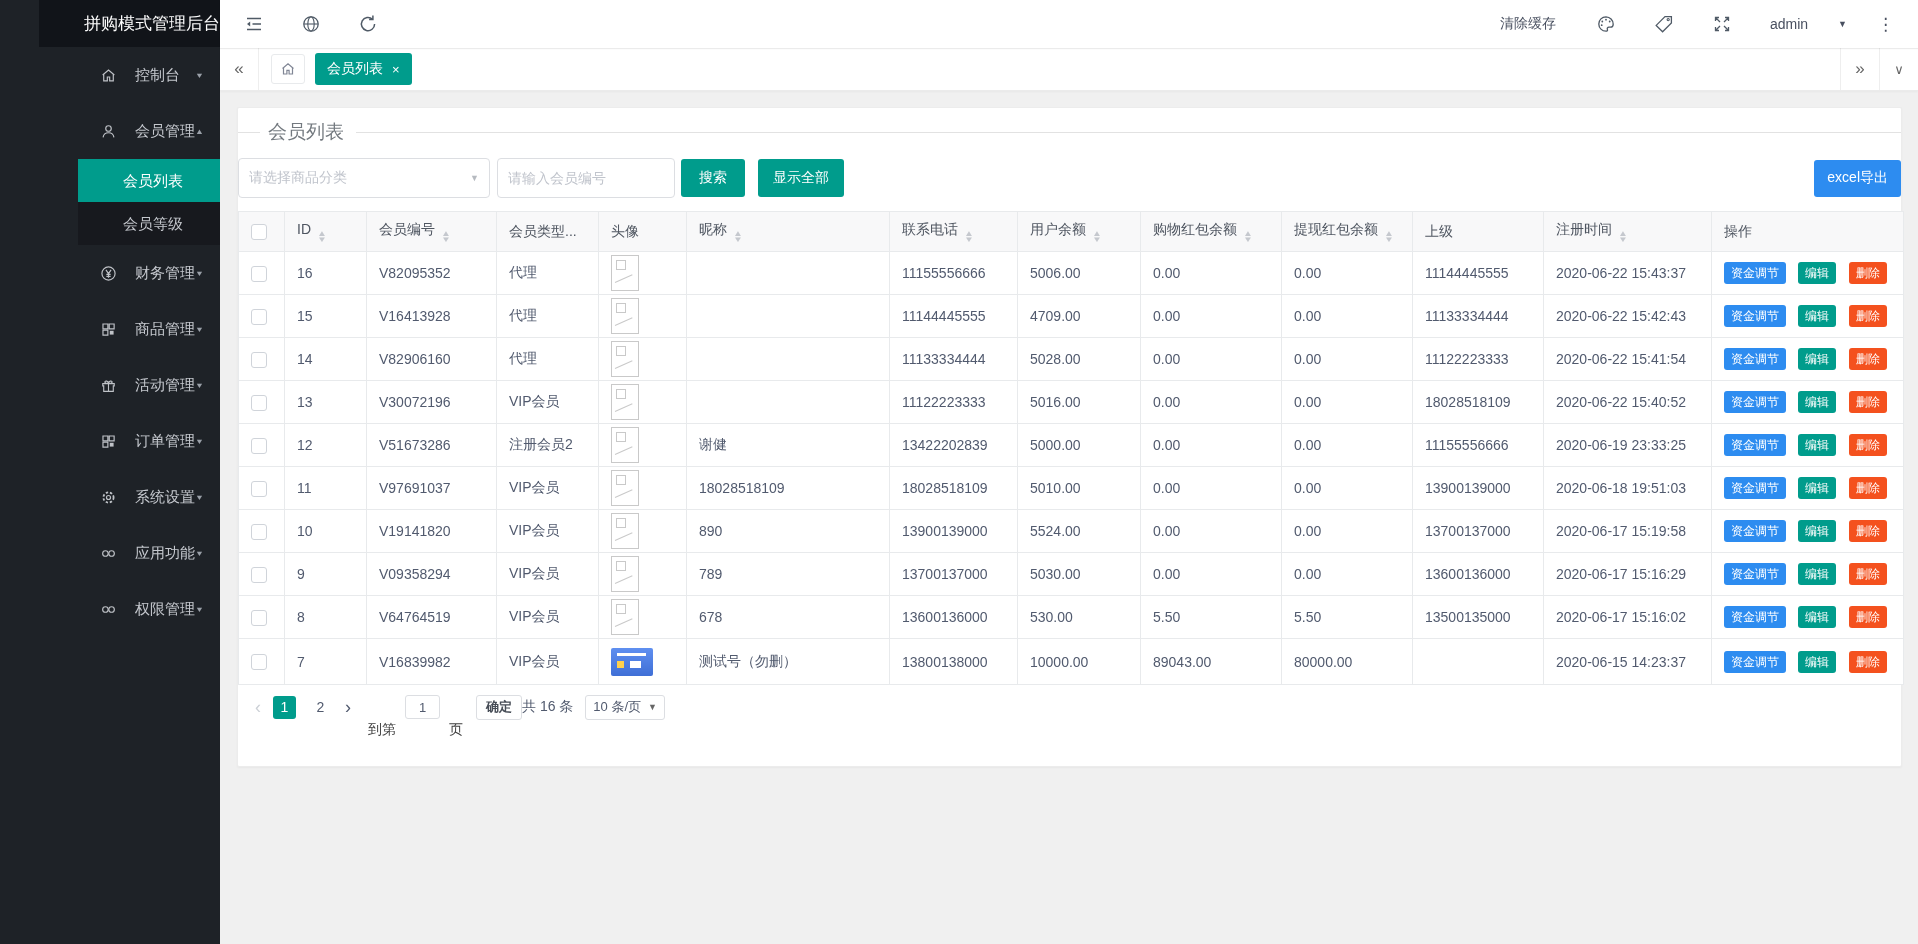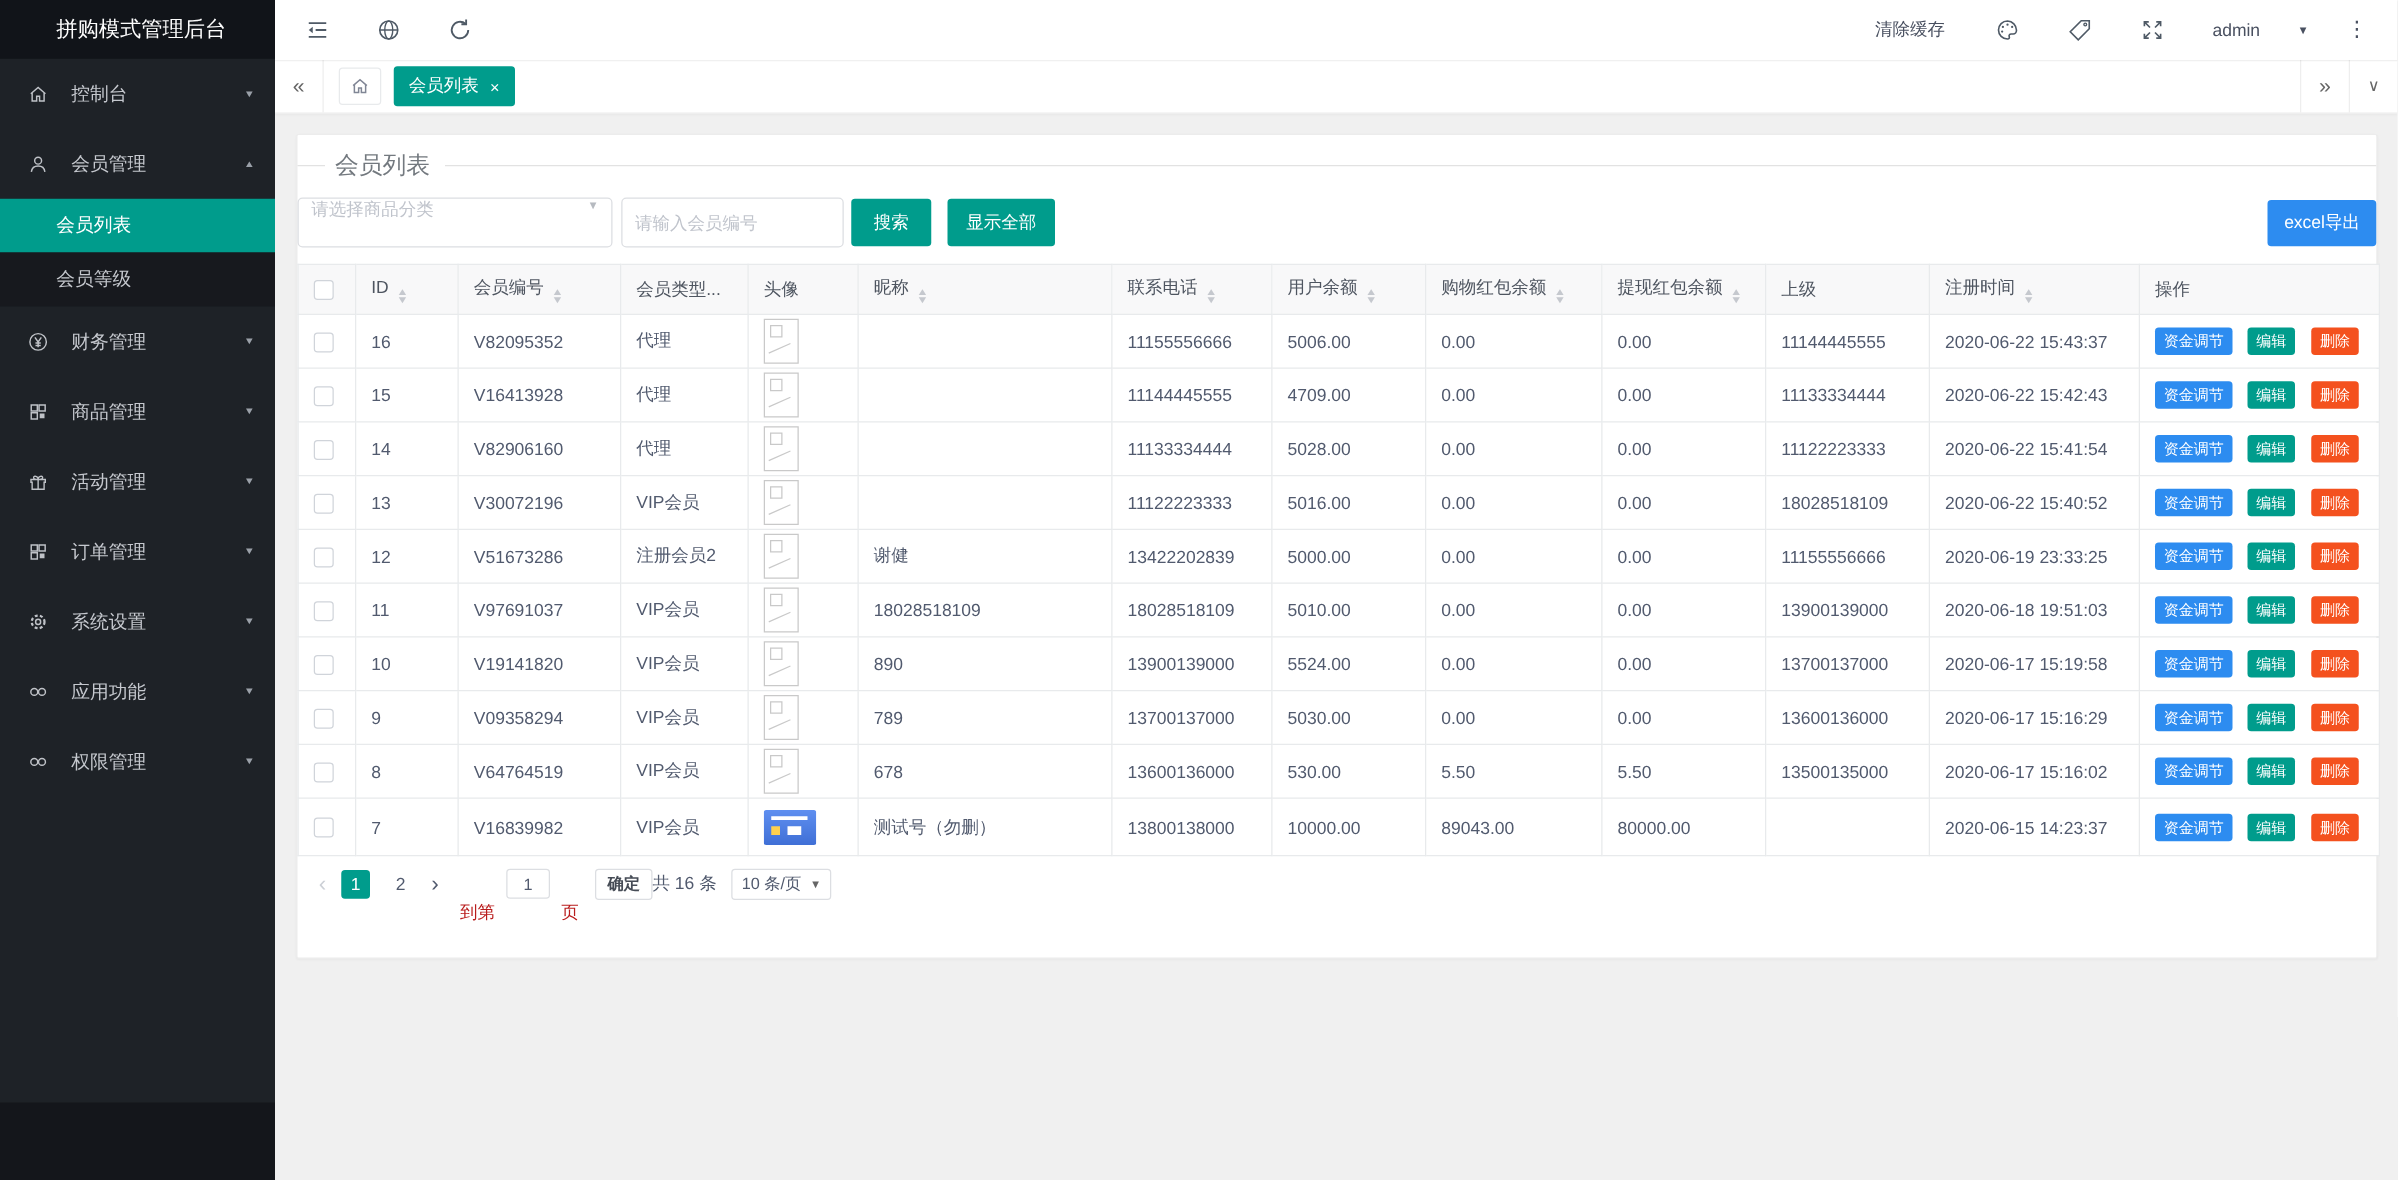--- a/index.html
+++ b/index.html
@@ -4,21 +4,21 @@
 <style>
   * { margin:0; padding:0; box-sizing:border-box; }
   html,body { width:1918px; height:944px; }
   body {
     font-family:"Liberation Sans","DejaVu Sans",sans-serif;
     background:#f0f0f0; overflow:hidden; color:#515a6e;
   }
   #app { display:flex; width:1918px; height:944px; }
 
   
-  .sidebar { width:220px; background:#1e2227; color:#c5c8ce; display:flex; flex-direction:column; position:relative; flex-shrink:0; }
+  .sidebar { width:220px; background:#1e2227; color:#c5c8ce; display:flex; flex-direction:column; position:relative; flex-shrink:0;align-items:flex-end; }
   .app-title { height:47px; line-height:47px; background:#111419; color:#fdfdfd; font-size:17px; padding-left:45px; white-space:nowrap; }
   .menu { flex:1; overflow:hidden; }
   .menu-item { height:56px; display:flex; align-items:center; padding:0 16px 0 22px; font-size:15px; cursor:pointer; }
   .mi-icon { width:17px; height:17px; margin-right:18px; display:inline-flex; color:#bfc2c7; flex-shrink:0; }
   .mi-icon svg { width:100%; height:100%; }
   .mi-label { flex:1; }
   .mi-caret { font-size:9px; color:#9aa0a8; transform:scaleY(.85); }
   .submenu { background:#17191e; }
   .submenu-item { height:43px; line-height:43px; padding-left:45px; font-size:15px; background:#17191e; cursor:pointer; }
   .submenu-item.active { background:var(--accent,#009c8c); color:#fff; }
@@ -57,21 +57,21 @@
   .title-row { height:38px; display:flex; align-items:center; padding-top:10px; }
   .title-dash { width:22px; height:1px; background:#e2e2e2; margin-right:8px; }
   .page-title { font-size:19px; color:#73797f; }
   .title-line { flex:1; height:1px; background:#e2e2e2; margin-left:12px; }
 
   .alert-panel { margin-top:8px; height:70px; background:#ededed; border-left:4px solid var(--accent,#009c8c); display:flex; align-items:center; padding-left:14px; }
   .btn { border:none; border-radius:3px; color:#fff; cursor:pointer; font-family:inherit; }
   .btn-add { height:36px; padding:0 14px; background:var(--accent,#009c8c); font-size:14px; }
 
   .search-row { margin-top:12px; display:flex; align-items:center; }
-  .fake-select { width:252px; height:40px; background:#fff; border:1px solid #dcdee2; border-radius:4px; display:flex; align-items:flex-start; padding:0 10px; color:#c0c4cc; font-size:14px; cursor:pointer; }
+  .fake-select { width:252px; height:40px; background:#fff; border:1px solid #dcdee2; border-radius:4px; display:flex; align-items:center; padding:0 10px; color:#c0c4cc; font-size:14px; cursor:pointer; }
   .fake-select .ph { flex:1; }
   .sel-caret { font-size:9px; color:#b6bac0; }
   .text-input { width:178px; height:40px; margin-left:7px; border:1px solid #dcdee2; border-radius:4px; padding:0 10px; font-size:14px; color:#000000; font-family:inherit; outline:none; }
   .text-input::placeholder { color:#c0c4cc; }
   .btn-search { height:38px; width:64px; margin-left:6px; background:var(--accent,#009c8c); font-size:14px; }
   .btn-showall { height:38px; padding:0 15px; margin-left:13px; background:var(--accent,#009c8c); font-size:14px; }
   .btn-excel { height:37px; padding:0 13px; background:var(--blue,#2d8cf0); font-size:14px; }
 
   table.grid { margin-top:13px; width:1665px; table-layout:fixed; border-collapse:collapse; font-size:14px; }
   table.grid th, table.grid td { border:1px solid #e8eaec; padding:0 0 0 12px; text-align:left; color:#515a6e; overflow:hidden; white-space:nowrap; }
@@ -94,21 +94,21 @@
   .btn-mini { height:22px; line-height:22px; padding:0 7px; border-radius:3px; font-size:12px; display:inline-block; color:#fff; cursor:pointer; }
   .bm-fund { background:var(--blue,#2d8cf0); margin-right:12px; }
   .bm-edit { background:var(--accent,#009c8c); margin-right:13px; }
   .bm-del { background:var(--danger,#f4511e); }
 
   .pagination { display:flex; align-items:center; margin-top:9px; padding-left:17px; font-size:14px; color:#515a6e; height:26px; }
   .pg-prev { color:#ccd0d6; font-size:18px; margin-right:12px; cursor:default; }
   .pg-num { min-width:23px; height:23px; line-height:23px; text-align:center; border-radius:3px; margin-right:13px; cursor:pointer; }
   .pg-num.active { background:var(--accent,#009c8c); color:#fff; }
   .pg-next { color:#515a6e; font-size:18px; margin-right:17px; cursor:pointer; }
-  .pg-muted { color:#b91c1c;margin-top:46px; }
+  .pg-muted { color:#404040;margin-top:46px; }
   .pg-input { width:35px; height:24px; border:1px solid #dcdee2; border-radius:3px; text-align:center; font-size:13px; color:#515a6e; margin:0 9px; font-family:inherit; outline:none; }
   .pg-confirm { height:25px; padding:0 9px; margin-left:13px; background:#fff; border:1px solid #dcdee2; border-radius:3px; font-size:13px; font-weight:bold; color:#464c56; cursor:pointer; font-family:inherit; }
   .pg-total { }
   .pg-size { height:25px; margin-left:12px; border:1px solid #dcdee2; border-radius:3px; background:#fff; display:flex; align-items:center; padding:0 7px; font-size:13px; cursor:pointer; }
   .pg-size .sel-caret { margin-left:7px; color:#666; }
 </style>
 </head>
 <body>
 
 <div id="app">

